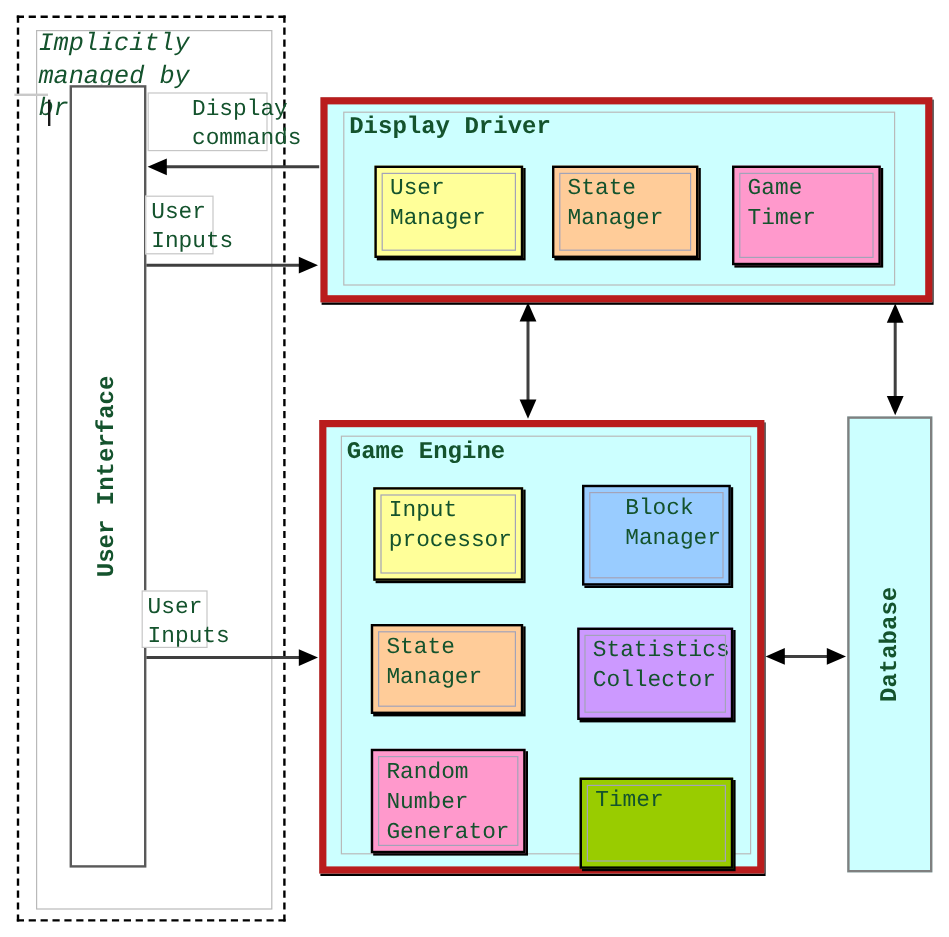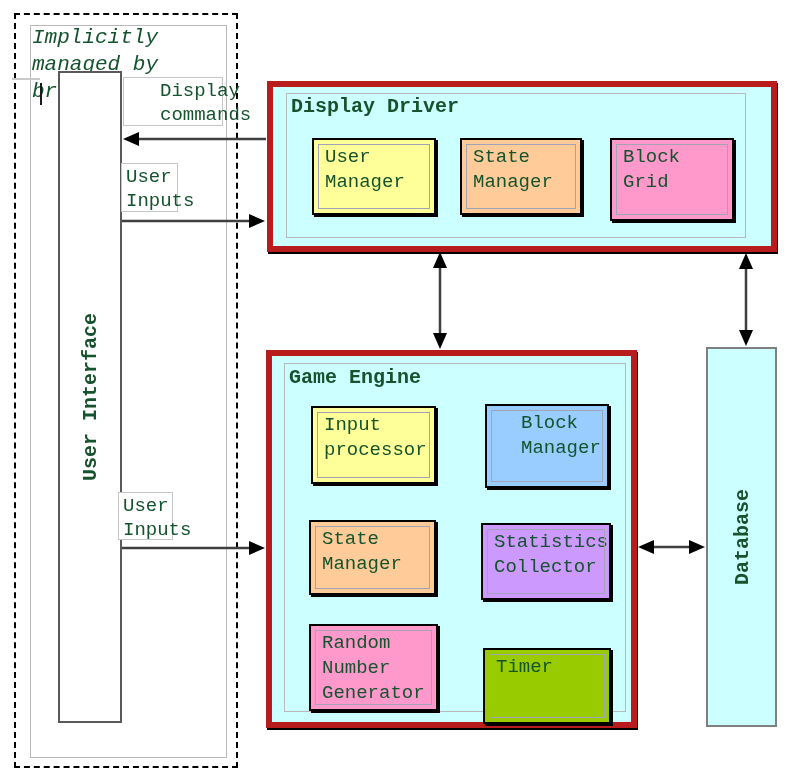--- a/index.html
+++ b/index.html
@@ -70,21 +70,21 @@
   <div class="abs flow-label" style="left:118px;top:492px;width:55px;height:48px;">User
 Inputs</div>
 
   <div class="abs container-box" style="left: 267px; top: 81px; width: 510px; height: 171px; background-color: rgb(204, 255, 255);">
     <div class="inner-frame" style="left:13px;top:6px;right:25px;bottom:8px;"></div>
     <div class="abs container-title" style="left:18px;top:8px;">Display Driver</div>
     <div class="abs module" style="left: 39px; top: 51px; width: 124px; height: 77px; background-color: rgb(255, 255, 153);">User
 Manager</div>
     <div class="abs module" style="left: 187px; top: 51px; width: 122px; height: 77px; background-color: rgb(255, 204, 153);">State
 Manager</div>
-    <div class="abs module" style="left: 337px; top: 51px; width: 124px; height: 83px; background-color: rgb(255, 153, 204);">Block Grid</div>
+    <div class="abs module" style="left: 337px; top: 51px; width: 124px; height: 83px; background-color: rgb(255, 153, 204);">Game Timer</div>
   </div>
 
   <div class="abs container-box" style="left: 266px; top: 350px; width: 371px; height: 378px; background-color: rgb(204, 255, 255);">
     <div class="inner-frame" style="left:12px;top:7px;right:5px;bottom:10px;"></div>
     <div class="abs container-title" style="left:17px;top:10px;">Game Engine</div>
     <div class="abs module" style="left: 39px; top: 50px; width: 125px; height: 78px; background-color: rgb(255, 255, 153);">Input
 processor</div>
     <div class="abs module" style="left: 213px; top: 48px; width: 124px; height: 84px; background-color: rgb(153, 204, 255); padding-left: 34px;">Block
 Manager</div>
     <div class="abs module" style="left: 37px; top: 164px; width: 127px; height: 75px; background-color: rgb(255, 204, 153);">State

